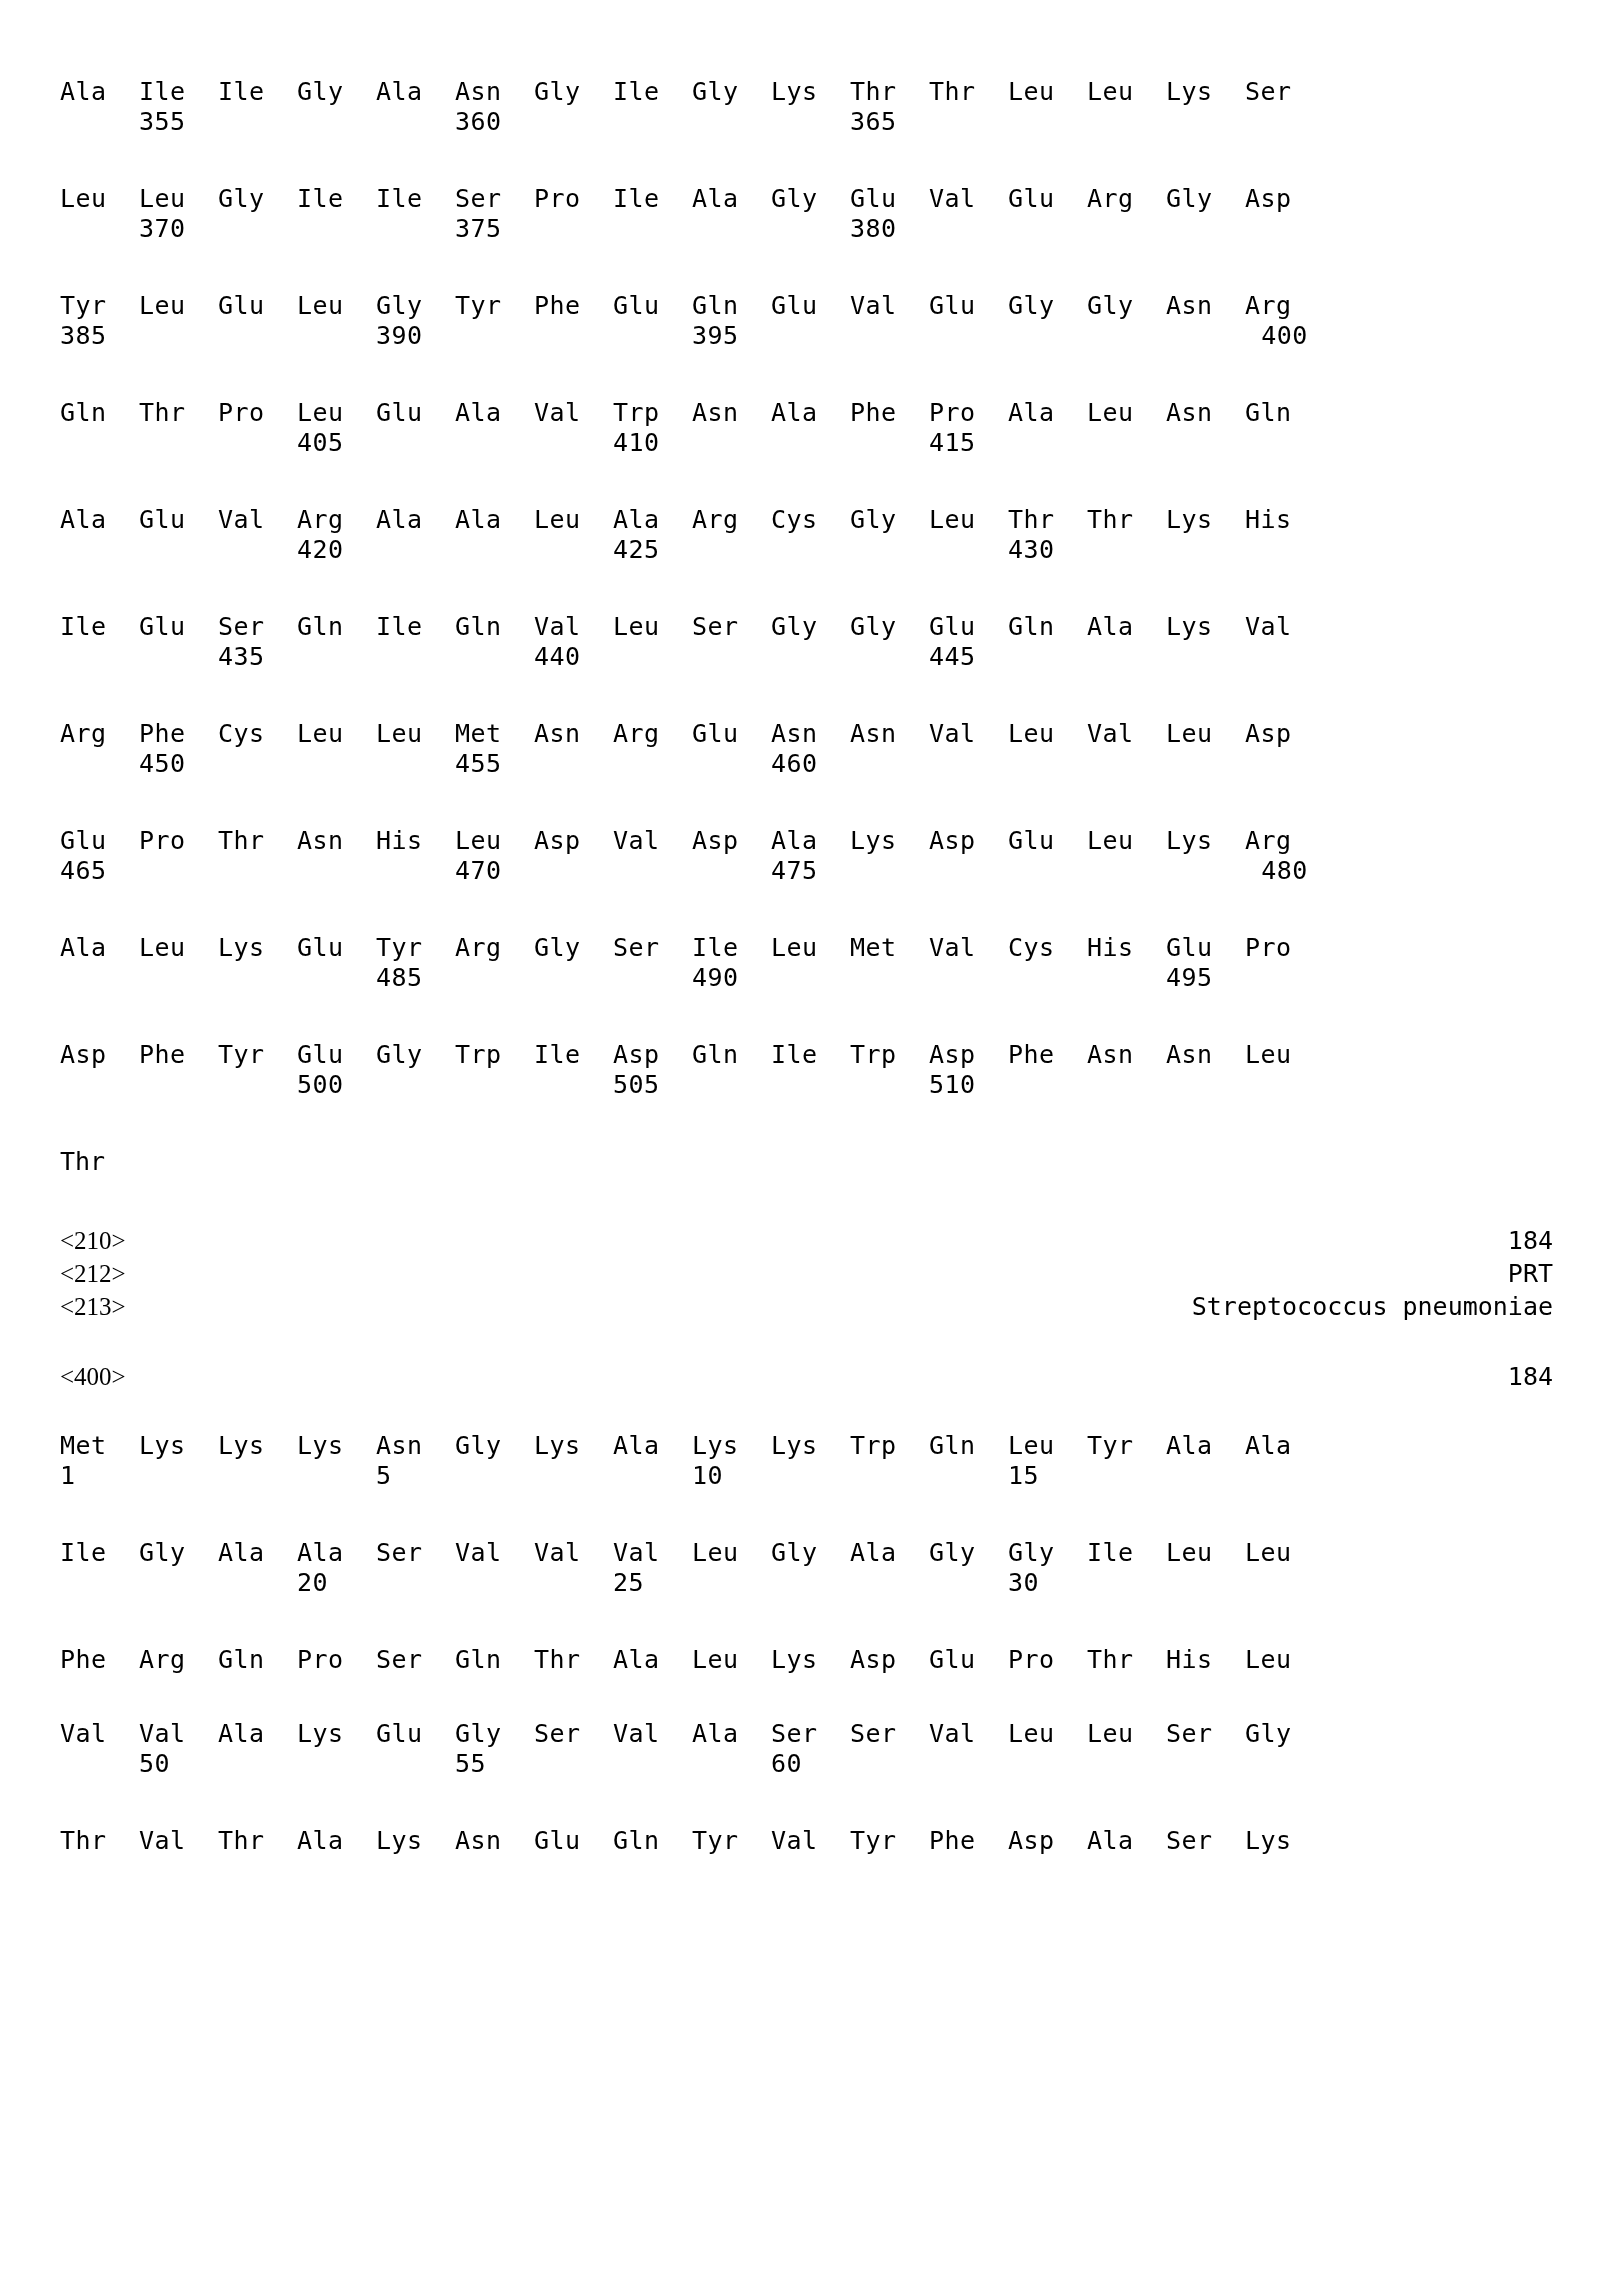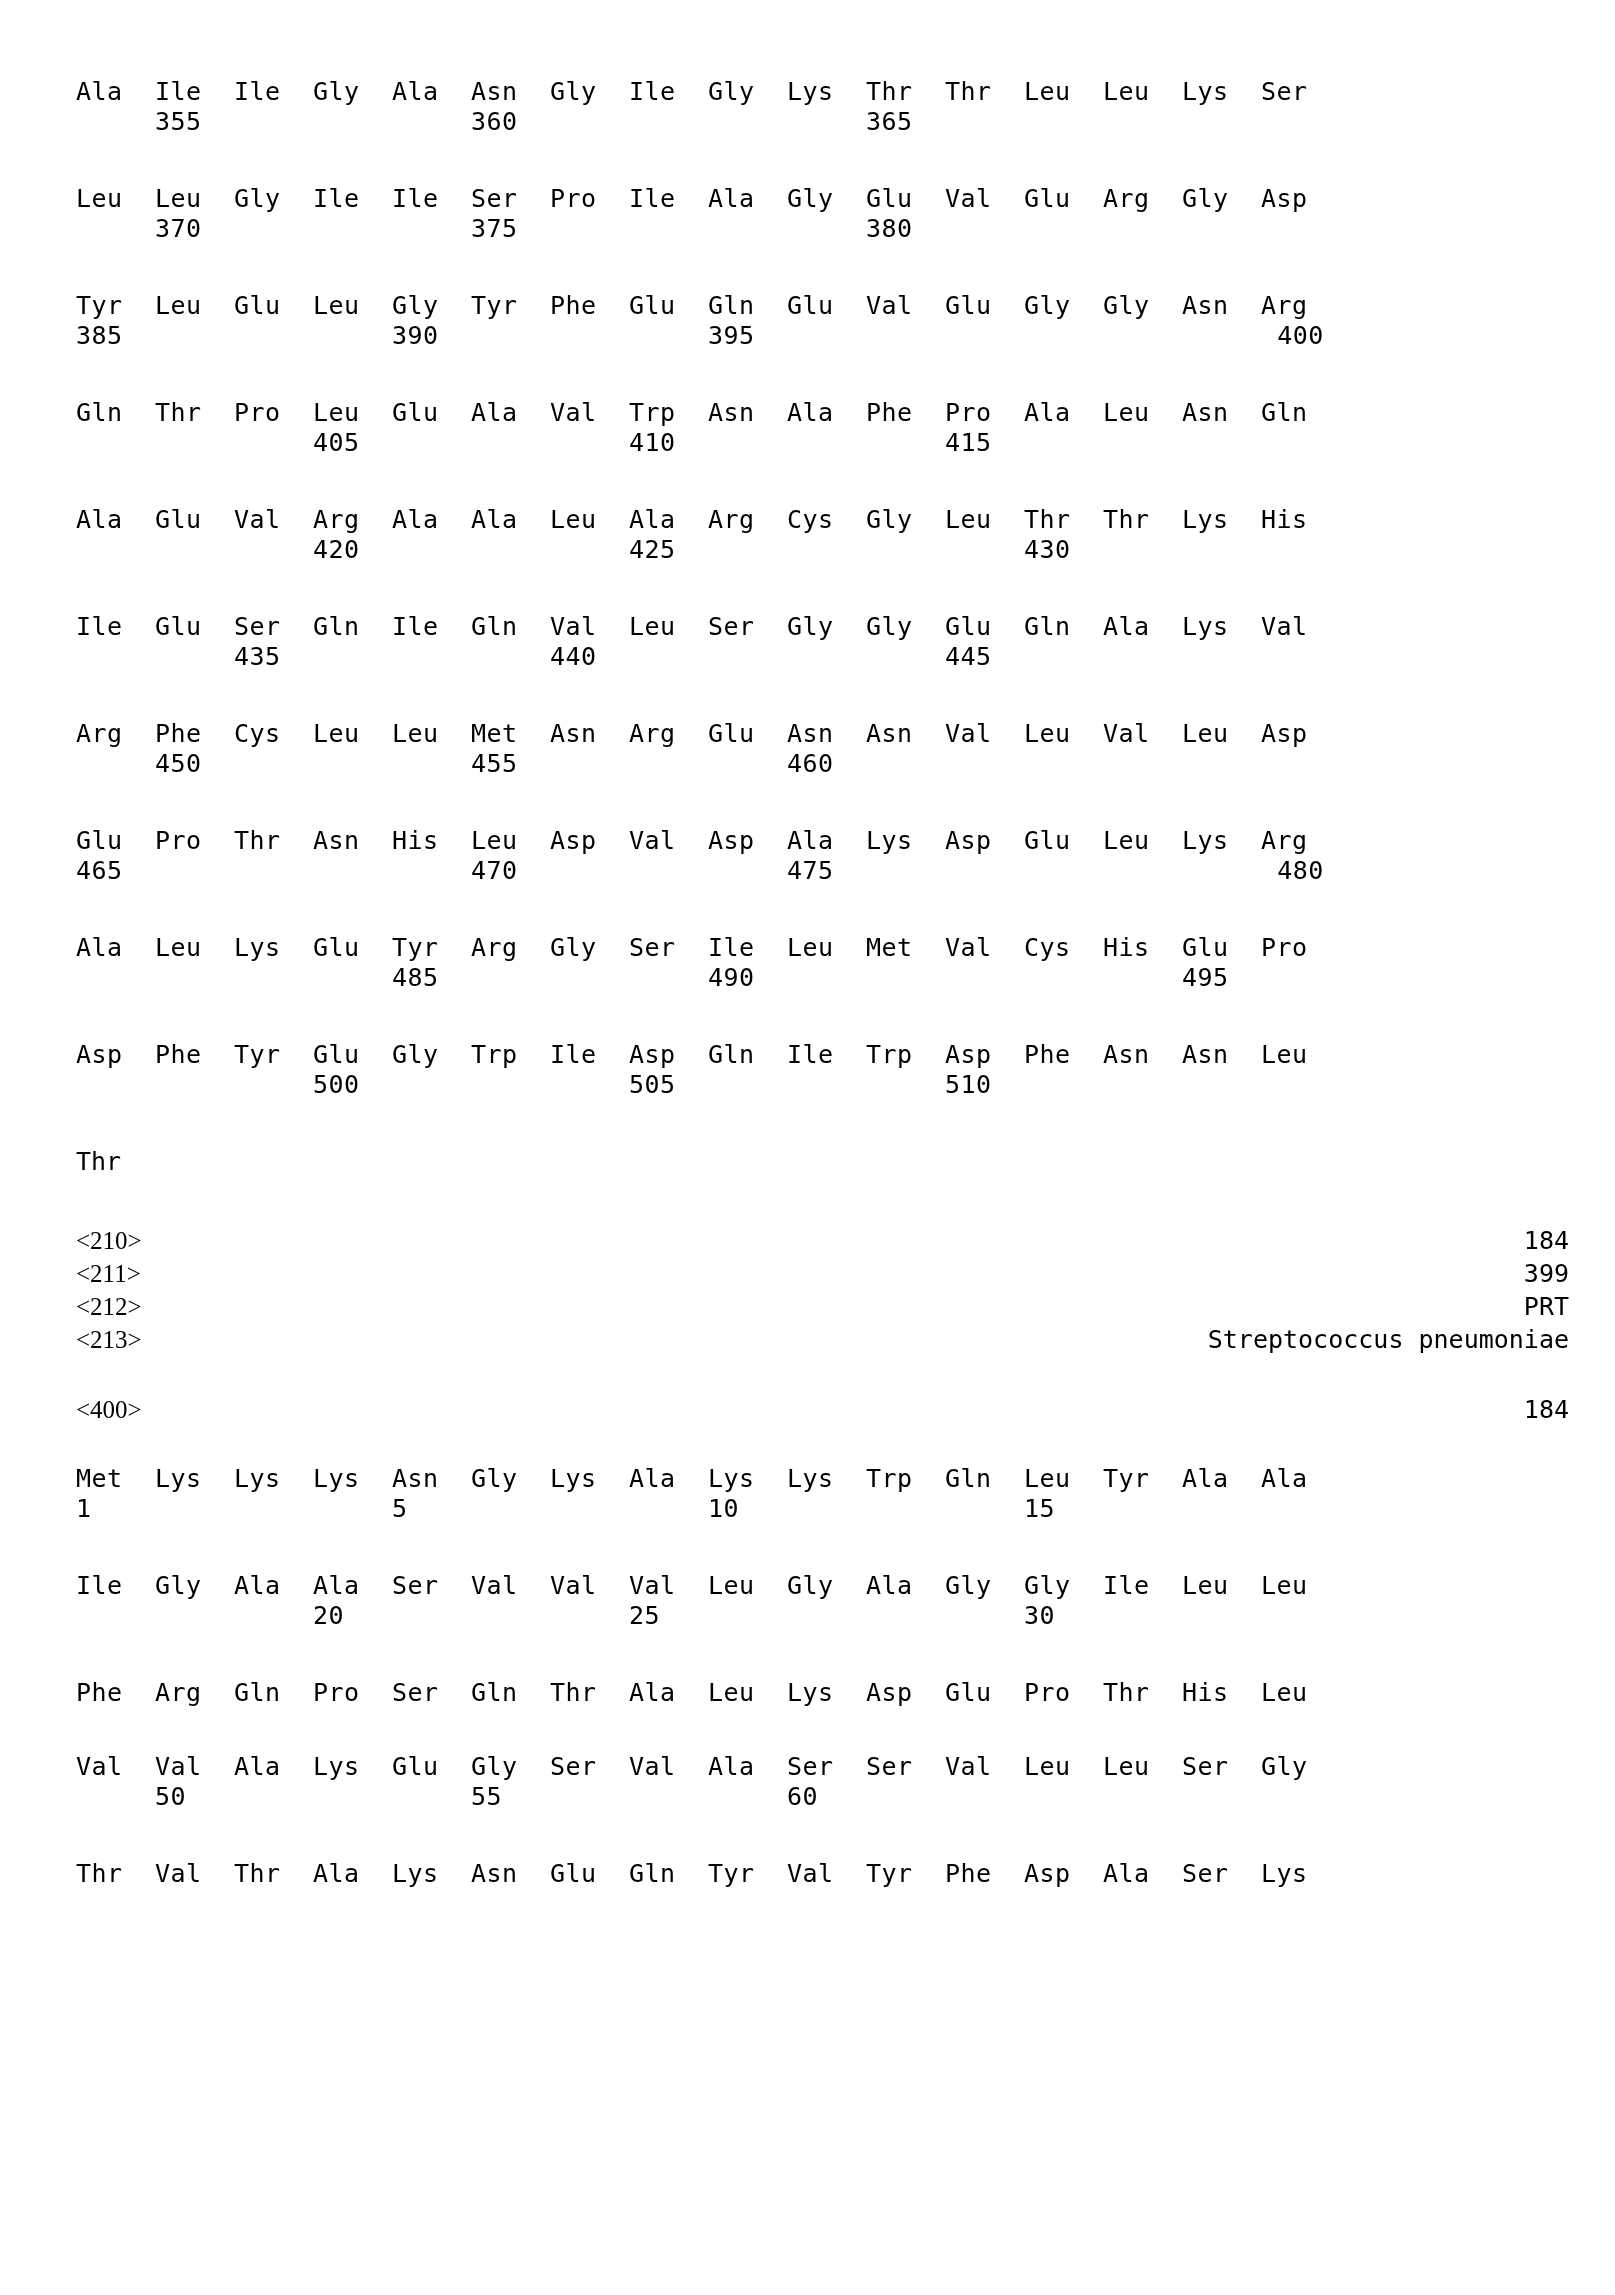--- a/index.html
+++ b/index.html
@@ -13,21 +13,21 @@
   }
   .page {
     position: relative;
     width: 1616px;
     min-height: 2295px;
     box-sizing: border-box;
     padding: 79px 0 0 0;
     background: #ffffff;
   }
   .content {
-    margin-left: 76px;
+    margin-left: 60px;
     width: 1493px;
   }
   
   .seq-block {
     margin-bottom: 44px;
   }
   .seq-line {
     display: flex;
     font-size: 25px;
     line-height: 1.0;
@@ -489,24 +489,20 @@
 
       <div class="seq-tail">Thr</div>
     </div>
 
     <div class="tag-group">
       <div class="tag-line">
         <span class="tag-key">&lt;210&gt;</span>
         <span class="tag-val">184</span>
       </div>
       <div class="tag-line">
-        <span class="tag-key">&lt;211&gt;</span>
-        <span class="tag-val">399</span>
-      </div>
-      <div class="tag-line">
         <span class="tag-key">&lt;212&gt;</span>
         <span class="tag-val">PRT</span>
       </div>
       <div class="tag-line">
         <span class="tag-key">&lt;213&gt;</span>
         <span class="tag-val">Streptococcus pneumoniae</span>
       </div>
     </div>
 
     <div class="tag-400">

